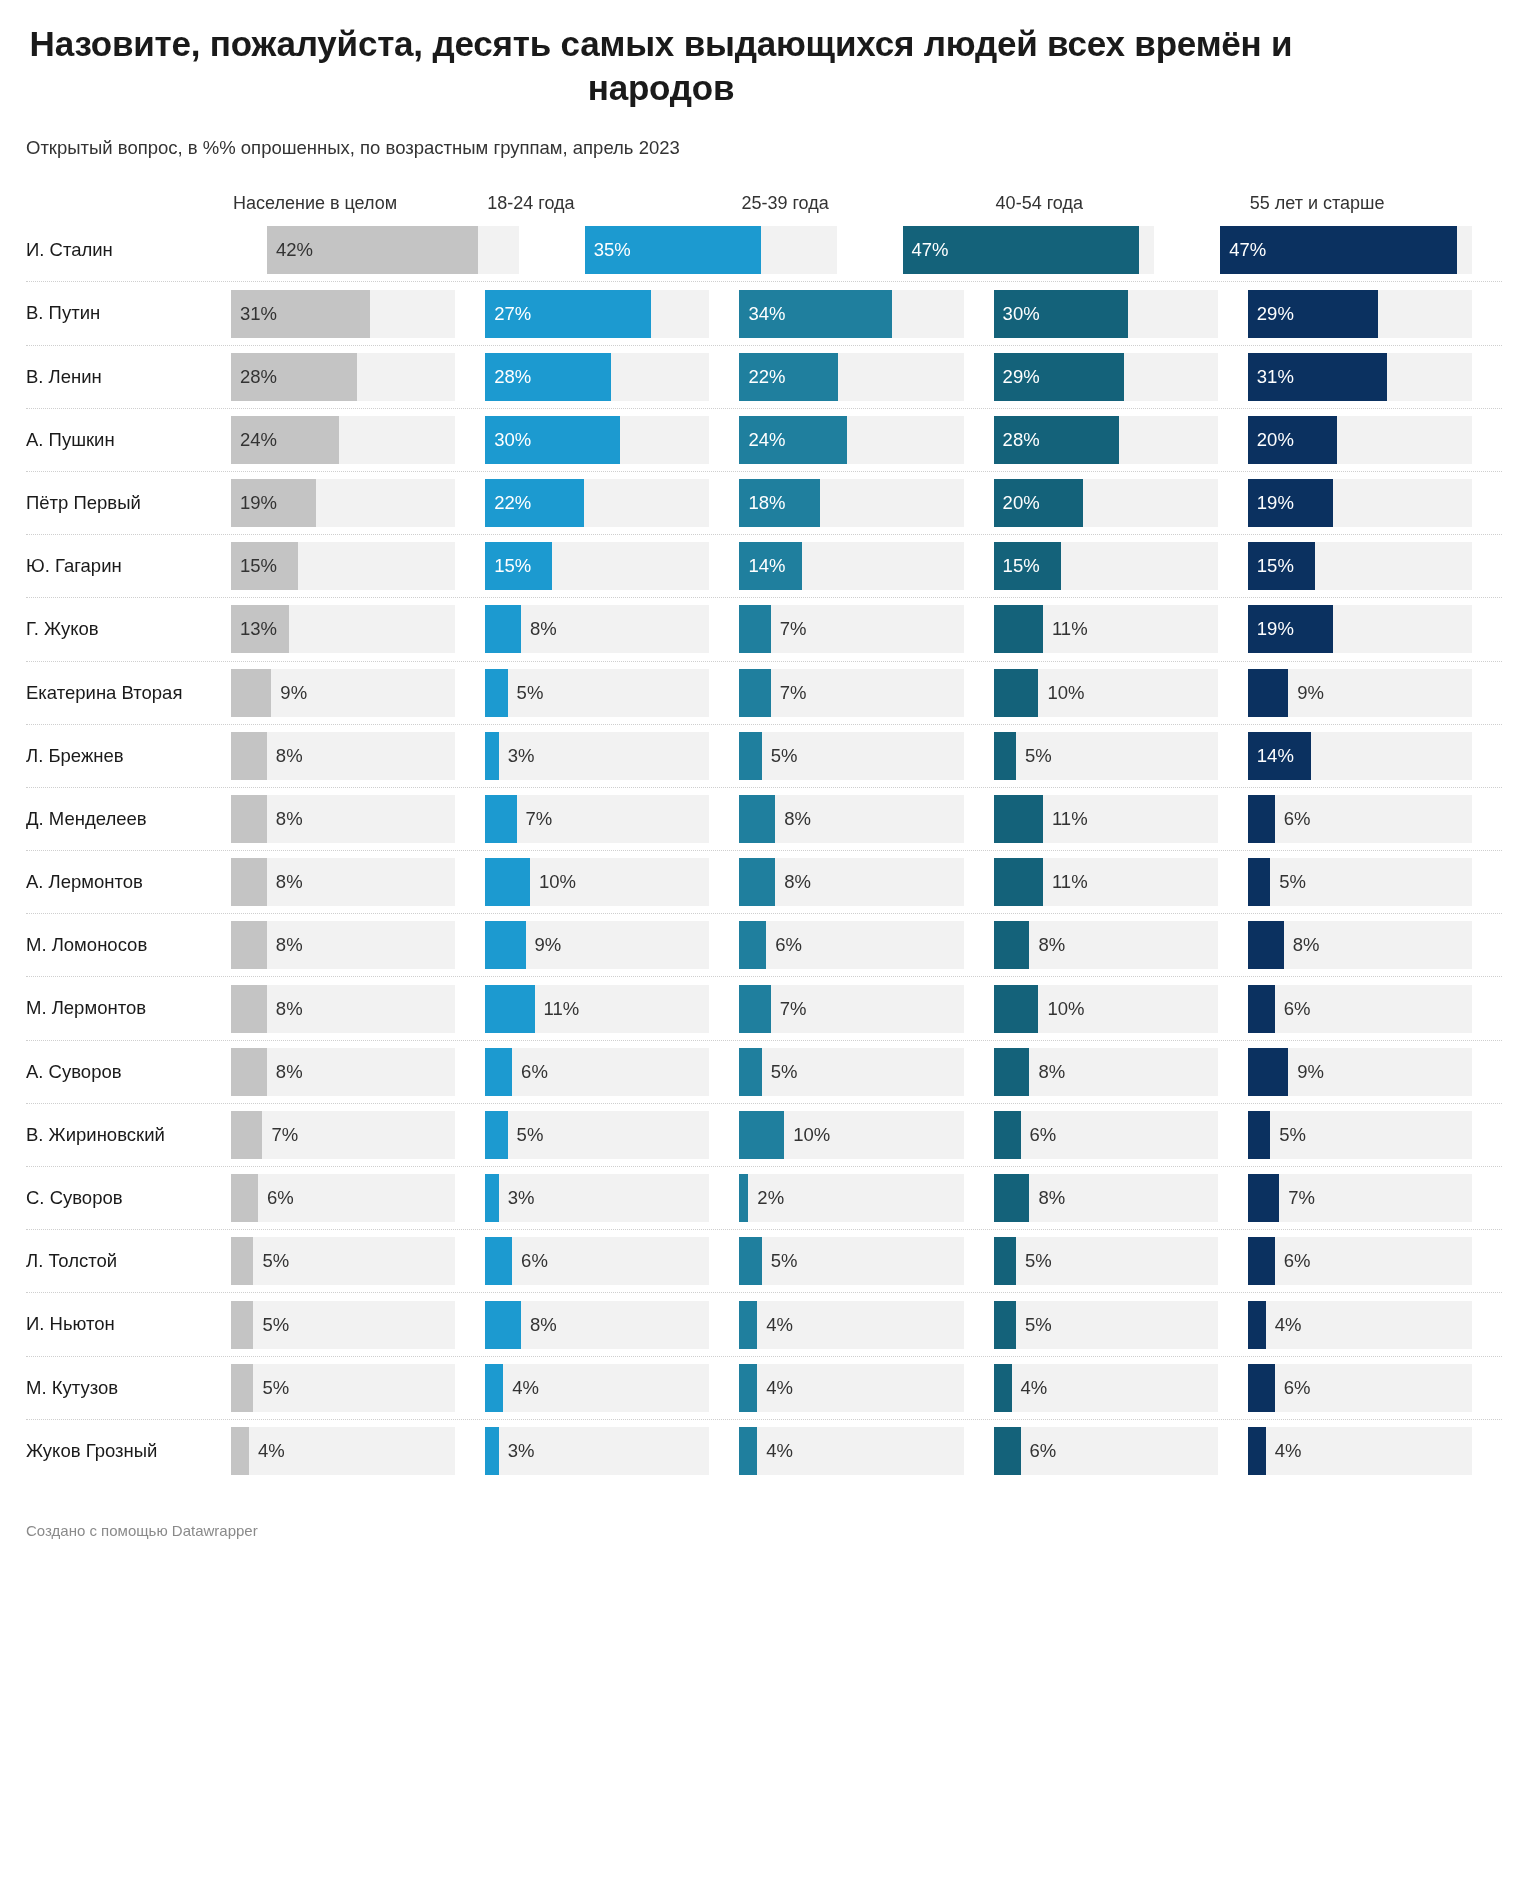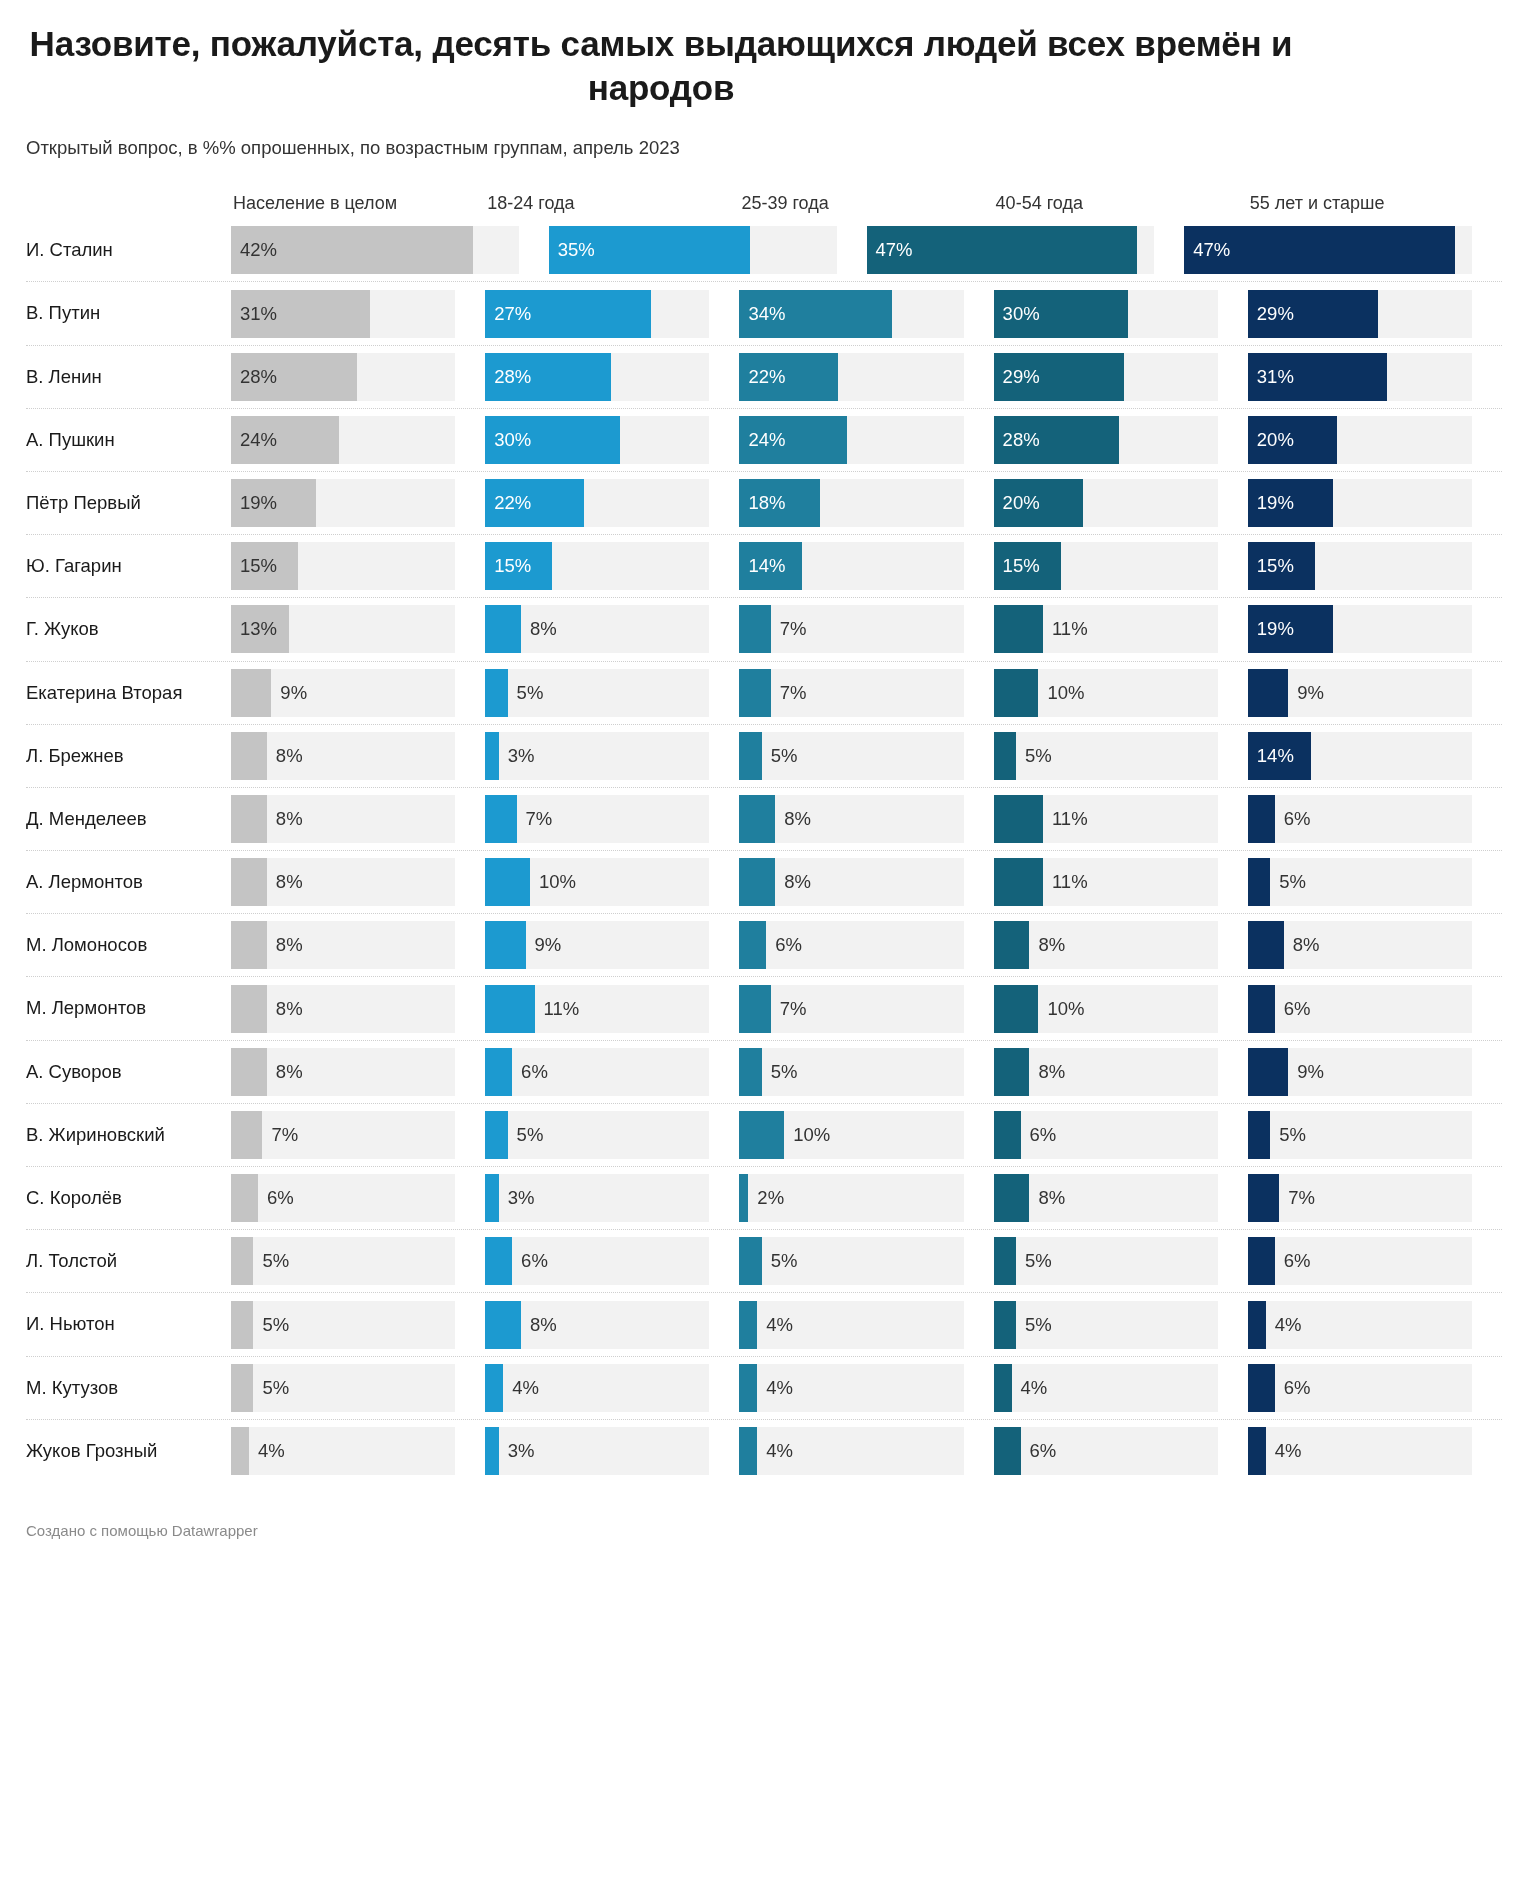--- a/index.html
+++ b/index.html
@@ -47,21 +47,21 @@
     display: flex;
     align-items: flex-end;
     height: 32px;
   }
   .row {
     display: flex;
     align-items: center;
     height: 63.2px;
     border-top: 1px dotted #cfcfcf;
   }
-  .row.first { border-top: none; }
+  .row.first { border-top: none; gap: 36px; }
   .label-cell {
     width: 205px;
     flex: 0 0 205px;
     font-size: 18.5px;
     color: #1a1a1a;
     padding-right: 12px;
     line-height: 1.2;
   }
   .head-spacer {
     width: 205px;
@@ -632,21 +632,21 @@
             </div>
           </div>
           <div class="cell">
             <div class="track">
               <div class="bar" style="width: 10%; background: rgb(11, 49, 96);"></div>
               <span class="bar-label outside" style="position: static;">5%</span>
             </div>
           </div>
         </div>
         <div class="row">
-          <div class="label-cell">С. Королёв</div>
+          <div class="label-cell">С. Суворов</div>
           <div class="cell">
             <div class="track">
               <div class="bar" style="width: 12%; background: rgb(196, 196, 196);"></div>
               <span class="bar-label outside" style="position: static;">6%</span>
             </div>
           </div>
           <div class="cell">
             <div class="track">
               <div class="bar" style="width: 6%; background: rgb(28, 154, 208);"></div>
               <span class="bar-label outside" style="position: static;">3%</span>

